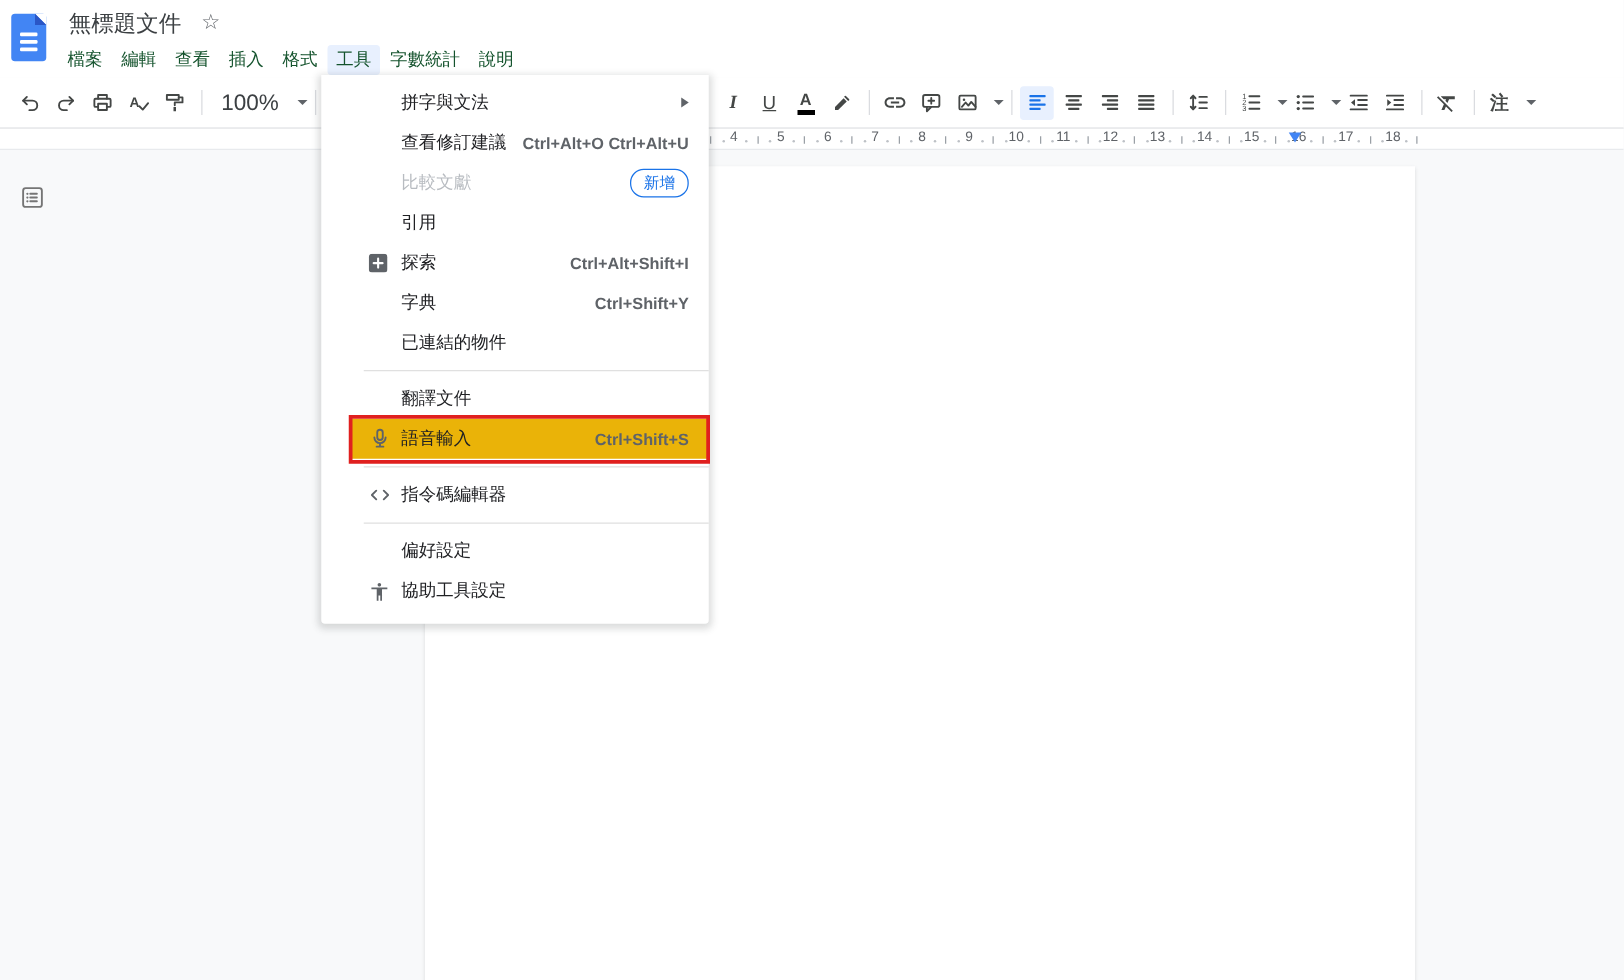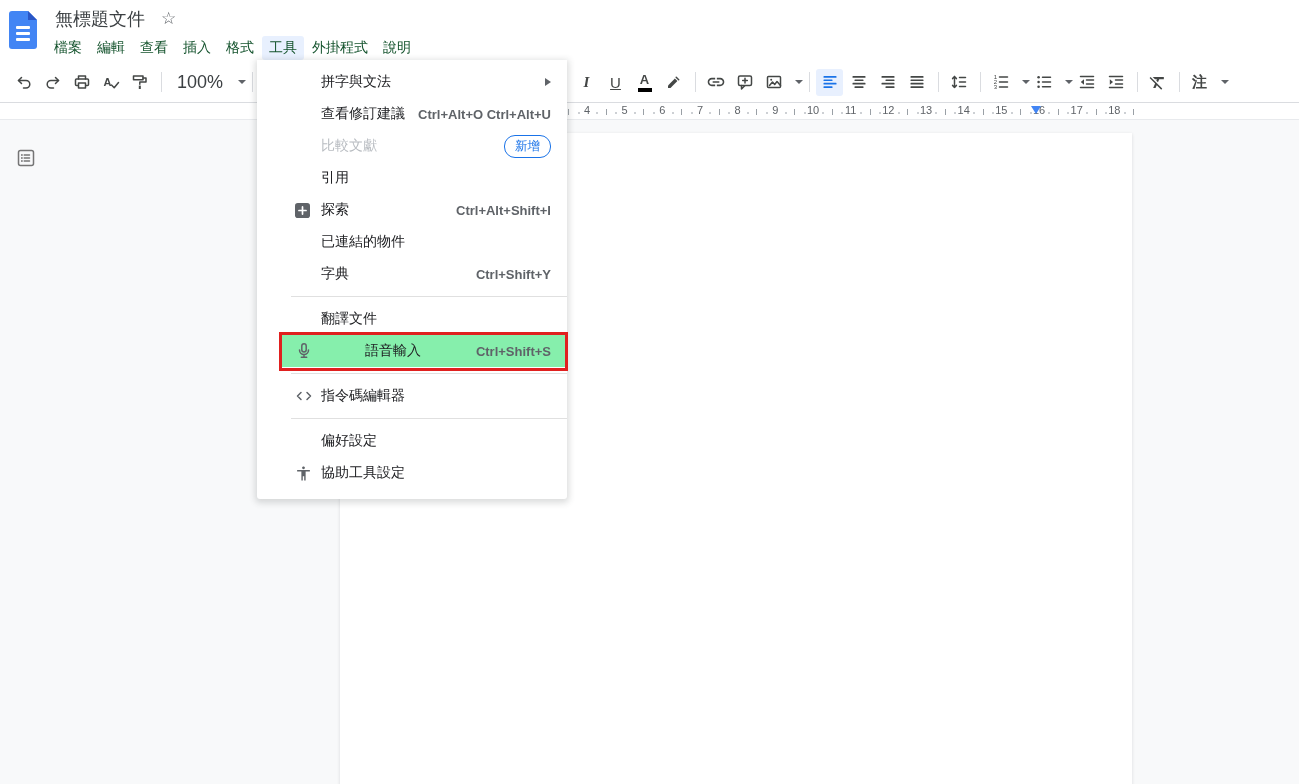--- a/index.html
+++ b/index.html
@@ -61,21 +61,21 @@
     box-shadow:0 1px 3px rgba(60,64,67,.16); cursor:text; }
   .outline-btn { position:absolute; left:14px; top:25px; width:24px; height:24px; cursor:pointer;
     display:flex; align-items:center; justify-content:center; }
 
   
   .menu-panel { position:absolute; left:257px; top:60px; width:310px; background:#fff; z-index:50;
     box-shadow:0 2px 6px 2px rgba(60,64,67,.18); border-radius:0 0 3px 3px; padding-bottom:4px; }
   .menu-section { padding:6px 0;margin-left:24px; }
   .menu-sep { height:1px; background:#e0e0e0; margin-left:34px; }
   .menu-row { height:32px; display:flex; align-items:center; cursor:pointer; position:relative; }
-  .menu-row.highlighted { background:#86efac;gap:44px; }
+  .menu-row.highlighted { background:#eab308; }
   .menu-icon { width:26px; margin-left:14px; display:flex; align-items:center; flex:none; }
   .menu-label { font-size:14px; color:#202124; white-space:nowrap; }
   .menu-row.disabled .menu-label { color:#b8bcc1; }
   .menu-right { margin-left:auto; margin-right:16px; display:flex; align-items:center; }
   .shortcut { font-size:13px; font-weight:bold; color:#5f6368; white-space:nowrap; }
   .badge { border:1px solid #1a73e8; color:#1a73e8; font-size:12.5px; padding:2px 10px;
     border-radius:11px;text-align:center; }
   .submenu-arrow { width:0; height:0; border-top:4.5px solid transparent;
     border-bottom:4.5px solid transparent; border-left:6px solid #5f6368; }
   .annotation-box { position:absolute; left:-2px; right:-1px; top:-3px; bottom:-4px;
@@ -96,21 +96,21 @@
     </div>
     <div class="doc-title">無標題文件</div>
     <div class="star-btn">☆</div>
     <div class="menubar" id="menubar">
         <span class="mitem">檔案</span>
         <span class="mitem">編輯</span>
         <span class="mitem">查看</span>
         <span class="mitem">插入</span>
         <span class="mitem">格式</span>
         <span class="mitem active">工具</span>
-        <span class="mitem">外掛程式</span>
+        <span class="mitem">字數統計</span>
         <span class="mitem">說明</span>
       </div>
   </div>
 
   <div class="toolbar">
     <div class="tb-group" id="tb-left">
         <span class="tb-btn">
           <span style="display:flex">
             <svg width="18" height="18" viewBox="0 0 18 18" fill="none" stroke="#444746" stroke-width="1.5" stroke-linecap="round" stroke-linejoin="round">
               <path d="M6.5 4.5L3.5 7.5l3 3"></path>
@@ -439,29 +439,29 @@
               <path d="M8 4.2v7.6M4.2 8h7.6" stroke="#fff" stroke-width="1.8" stroke-linecap="round"></path>
             </svg>
           </span>
           <span class="menu-label">探索</span>
           <span class="menu-right">
             <span class="shortcut">Ctrl+Alt+Shift+I</span>
           </span>
         </div>
         <div class="menu-row">
           <span class="menu-icon"></span>
-          <span class="menu-label">已連結的物件</span>
-          <span class="menu-right"></span>
-        </div>
-        <div class="menu-row">
-          <span class="menu-icon"></span>
           <span class="menu-label">字典</span>
           <span class="menu-right">
             <span class="shortcut">Ctrl+Shift+Y</span>
           </span>
+        </div>
+        <div class="menu-row">
+          <span class="menu-icon"></span>
+          <span class="menu-label">已連結的物件</span>
+          <span class="menu-right"></span>
         </div>
       </div>
       <div class="menu-sep"></div>
       <div class="menu-section">
         <div class="menu-row">
           <span class="menu-icon"></span>
           <span class="menu-label">翻譯文件</span>
           <span class="menu-right"></span>
         </div>
         <div class="menu-row highlighted">

